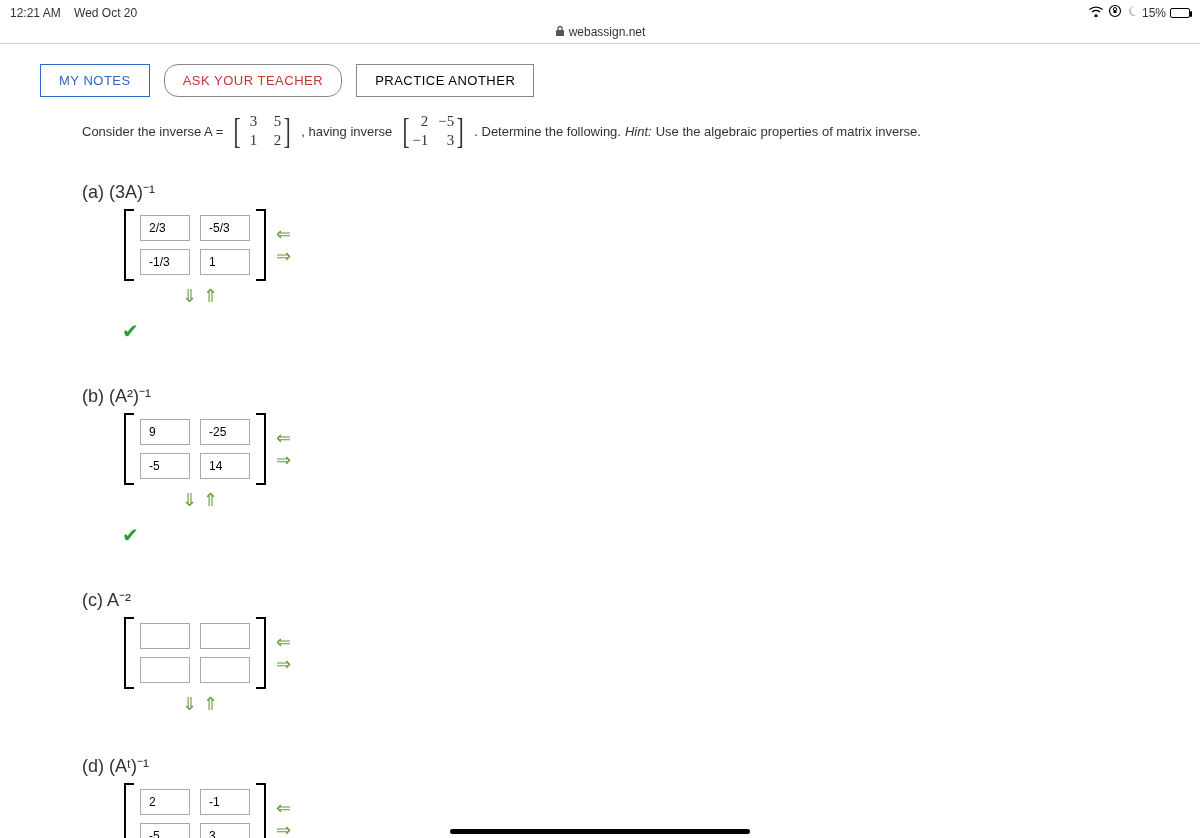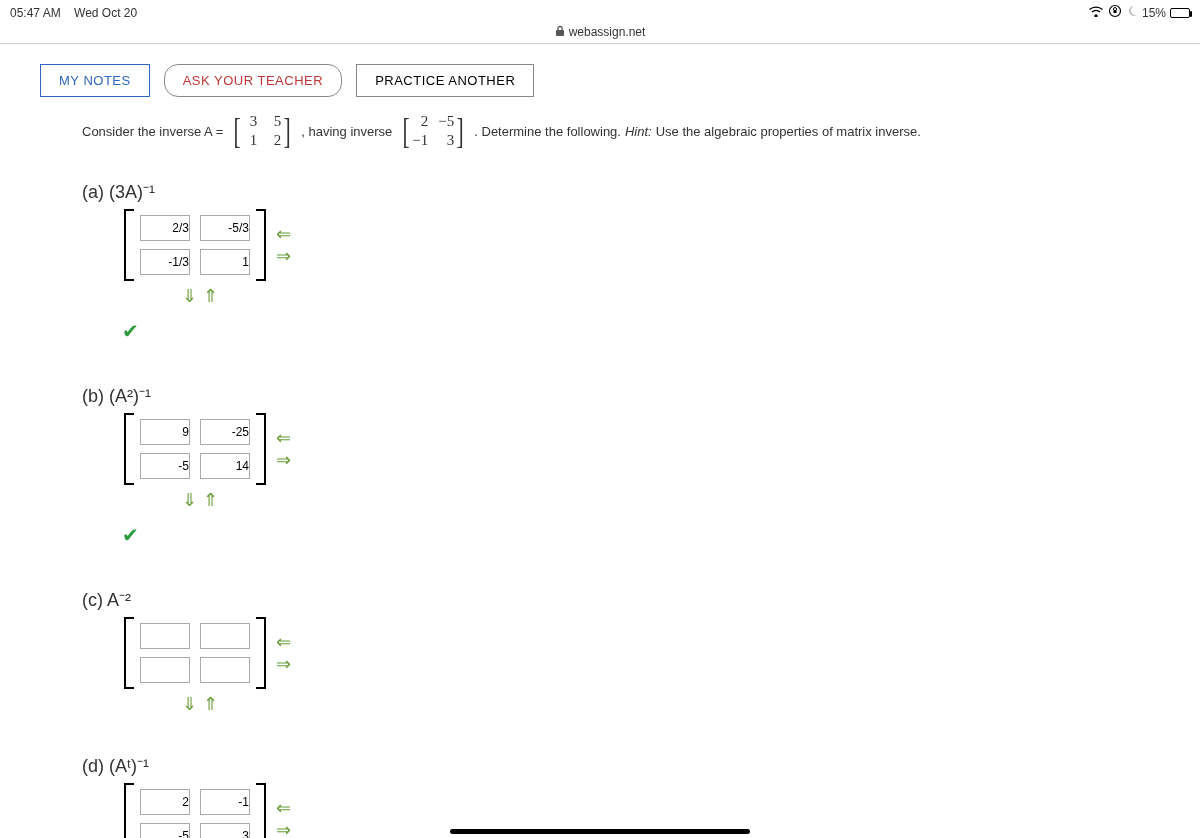--- a/index.html
+++ b/index.html
@@ -49,21 +49,21 @@
   }
   .mvals { display:grid; grid-template-columns:auto auto; gap:2px 10px; font-family:"Times New Roman",serif; font-size:15px;}
   .mvals span { text-align:right; min-width:14px;}
   .hint { font-style: italic; font-family: Verdana, sans-serif;}
   .part { margin:10px 0 40px 42px; }
   .part-label { font-family: Verdana,sans-serif; font-size:18px; margin-bottom:6px;}
   .matrix-input-wrap { display:flex; align-items:center; margin-left:40px;}
   .matrix-grid { display:grid; grid-template-columns:auto auto; gap:8px 10px; padding:6px 6px;}
   .mi {
     width:50px; height:26px; border:1px solid #aaa; border-radius:0;
-    font-size:12px; text-align:right; font-family:Verdana,sans-serif; padding:0;
+    font-size:12px; text-align:left; font-family:Verdana,sans-serif; padding:8px;
   }
   .big-bracket-l, .big-bracket-r {
     width:8px; align-self:stretch; position:relative; margin:0 2px;
   }
   .big-bracket-l::before, .big-bracket-l::after,
   .big-bracket-r::before, .big-bracket-r::after {
     content:""; position:absolute; width:8px; height:2px; background:#000;
   }
   .big-bracket-l { border-left:2px solid #000;}
   .big-bracket-l::before { top:0; left:0;}
@@ -78,21 +78,21 @@
   .home-indicator {
     position:fixed; bottom:4px; left:50%; transform:translateX(-50%);
     width:300px; height:5px; background:#000; border-radius:3px;
   }
 </style>
 </head>
 <body>
 
 <div class="status-bar">
   <div>
-    <span>05:47 AM</span>
+    <span>12:21 AM</span>
     &nbsp;&nbsp;
     <span>Wed Oct 20</span>
   </div>
   <div class="status-right">
     <span>
       <svg width="16" height="12" viewBox="0 0 16 12">
           <path d="M8 10 a1 1 0 1 0 0.001 0 M4 7 a6 6 0 0 1 8 0 M1.5 4.5 a10 10 0 0 1 13 0" stroke="#000" stroke-width="1.4" fill="none"></path>
         </svg>
     </span>
     <span>

